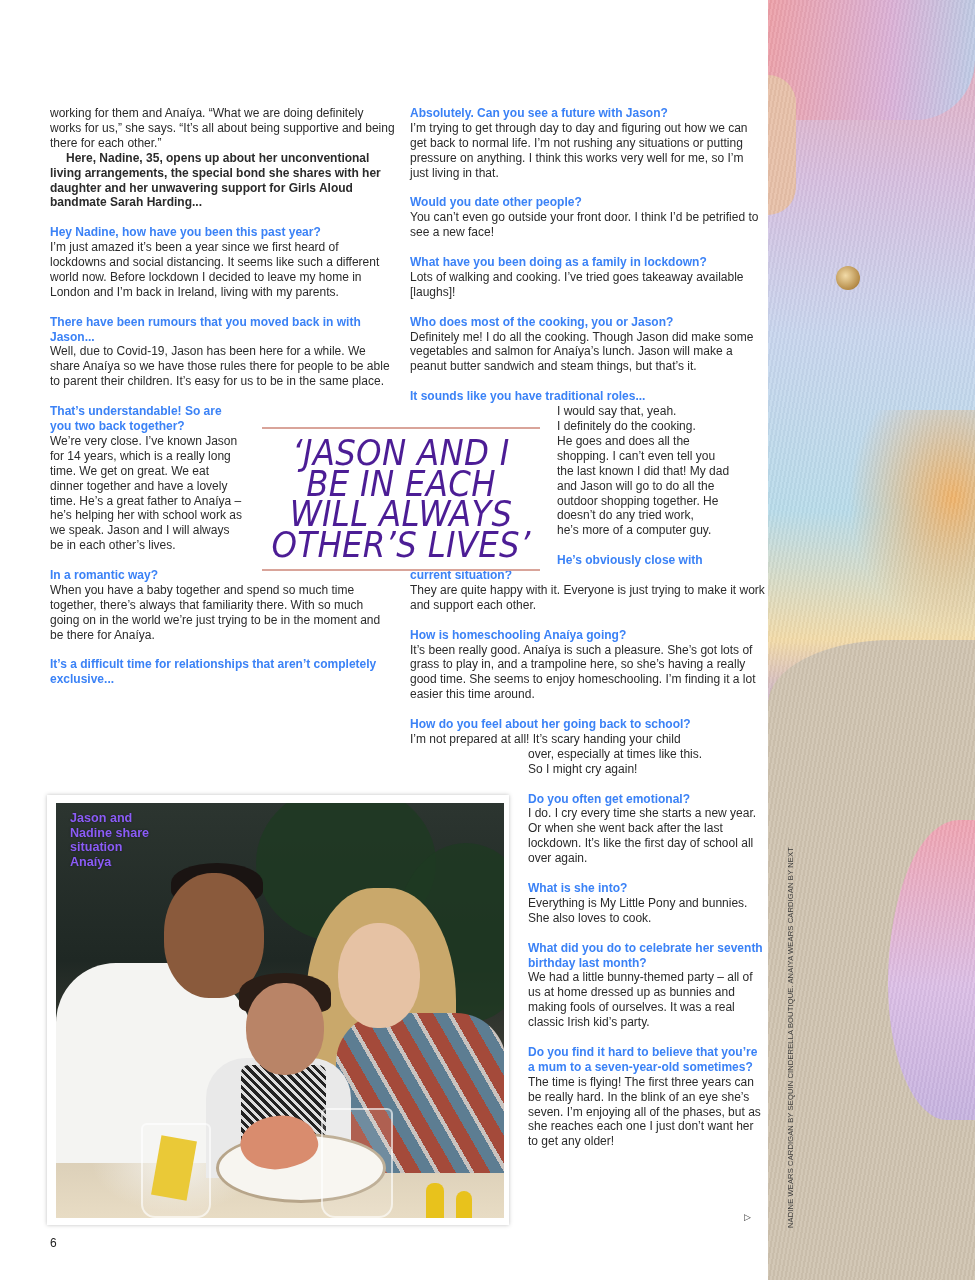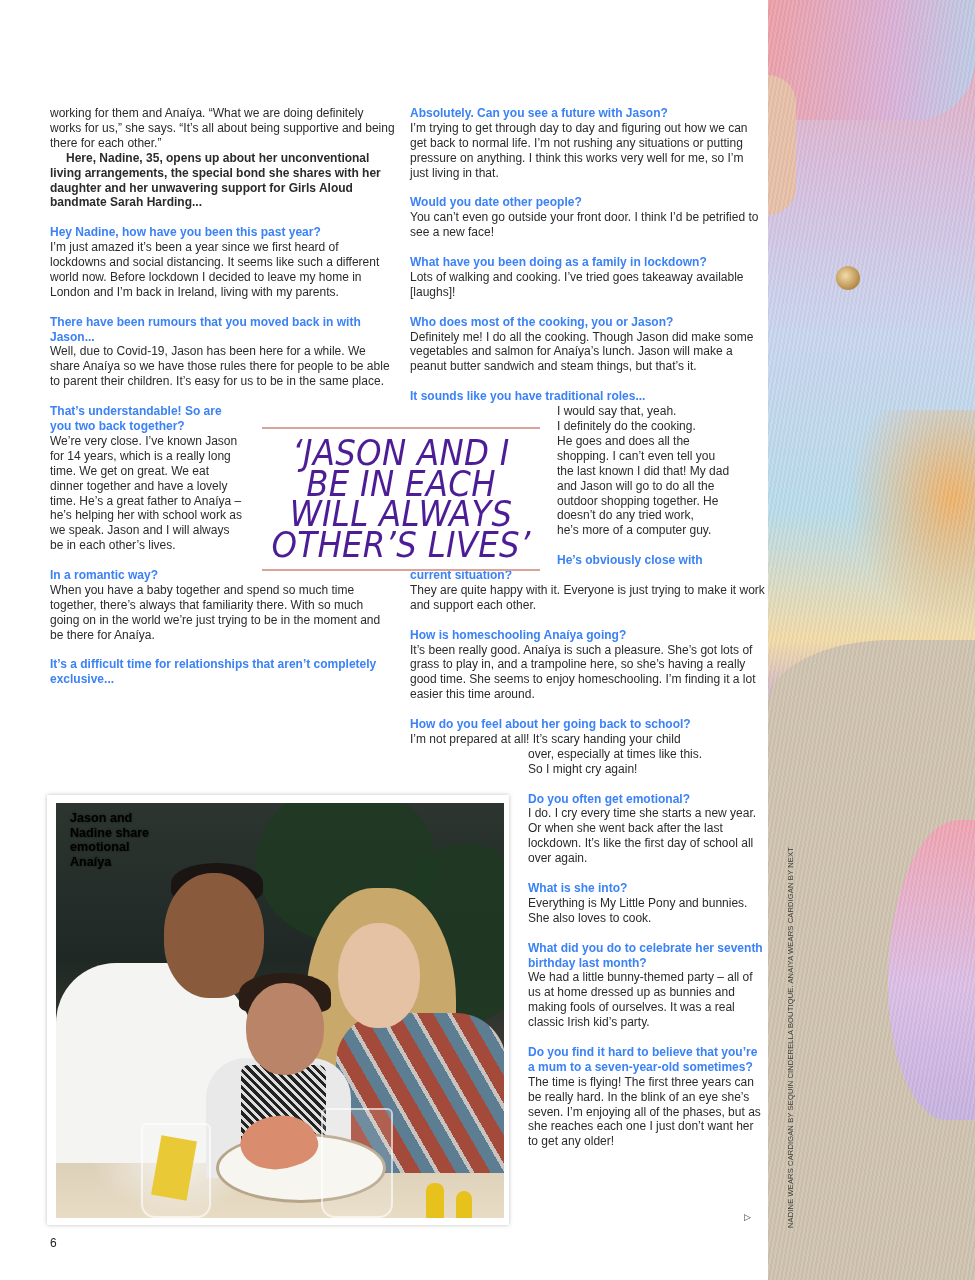--- a/index.html
+++ b/index.html
@@ -49,21 +49,21 @@
     .ph-woman-hair { position: absolute; left: 250px; top: 85px; width: 150px; height: 250px; background: #c9a86b; border-radius: 45% 45% 30% 30%; }
     .ph-woman-top { position: absolute; left: 280px; top: 210px; width: 170px; height: 160px;
       background: repeating-linear-gradient(60deg,#a44a3a 0 14px,#5d7d92 14px 26px,#c9c3bf 26px 30px); border-radius: 50px 50px 0 0; }
     .ph-woman-face { position: absolute; left: 282px; top: 120px; width: 82px; height: 105px; background: #e6c2a4; border-radius: 48%; }
     .ph-plate { position: absolute; left: 160px; top: 330px; width: 170px; height: 70px; background: #f7f5f0; border-radius: 50%; border: 3px solid #b7a58a; }
     .ph-napkin { position: absolute; left: 185px; top: 312px; width: 75px; height: 55px; background: #d98c6e; border-radius: 40% 60% 30% 60%; transform: rotate(-20deg); }
     .ph-glass { position: absolute; border: 2px solid rgba(255,255,255,.6); border-radius: 6px 6px 14px 14px; background: rgba(255,255,255,.12); }
     .ph-yellow { position: absolute; background: #e8c21c; }
     .caption {
       position: absolute; left: 70px; top: 811px; width: 120px;
-      color: #000000; font-weight: bold; font-size: 12.6px; line-height: 14.6px;
+      color: #8b5cf6; font-weight: bold; font-size: 12.6px; line-height: 14.6px;
       text-shadow: 0 0 2px rgba(0,0,0,.5);
     }
 
     .page-num { position: absolute; left: 50px; top: 1236px; font-size: 12px; color: #222; }
 
     
     .strip {
       position: absolute; left: 768px; top: 0; width: 207px; height: 1280px; overflow: hidden;
       background:
         radial-gradient(ellipse 140px 190px at 190px 1050px, #d8c4e8 0%, #e5b4c4 45%, transparent 70%),
@@ -194,21 +194,21 @@
   <div class="ph-napkin"></div>
   <div class="ph-yellow" style="left:100px;top:335px;width:36px;height:60px;transform:rotate(10deg);"></div>
   <div class="ph-glass" style="left:85px;top:320px;width:70px;height:95px;"></div>
   <div class="ph-glass" style="left:265px;top:305px;width:72px;height:110px;"></div>
   <div class="ph-yellow" style="left:370px;top:380px;width:18px;height:35px;border-radius:8px 8px 0 0;"></div>
   <div class="ph-yellow" style="left:400px;top:388px;width:16px;height:30px;border-radius:8px 8px 0 0;"></div>
 </div>
 <div class="caption">
   <div>Jason and</div>
   <div>Nadine share</div>
-  <div>emotional</div>
+  <div>situation</div>
   <div>Anaíya</div>
 </div>
 
 <div class="page-num">6</div>
 
 <div class="strip">
   <div class="strip-carpet"></div>
   <div class="strip-sleeve"></div>
   <div class="strip-hand"></div>
   <div class="strip-orange"></div>

